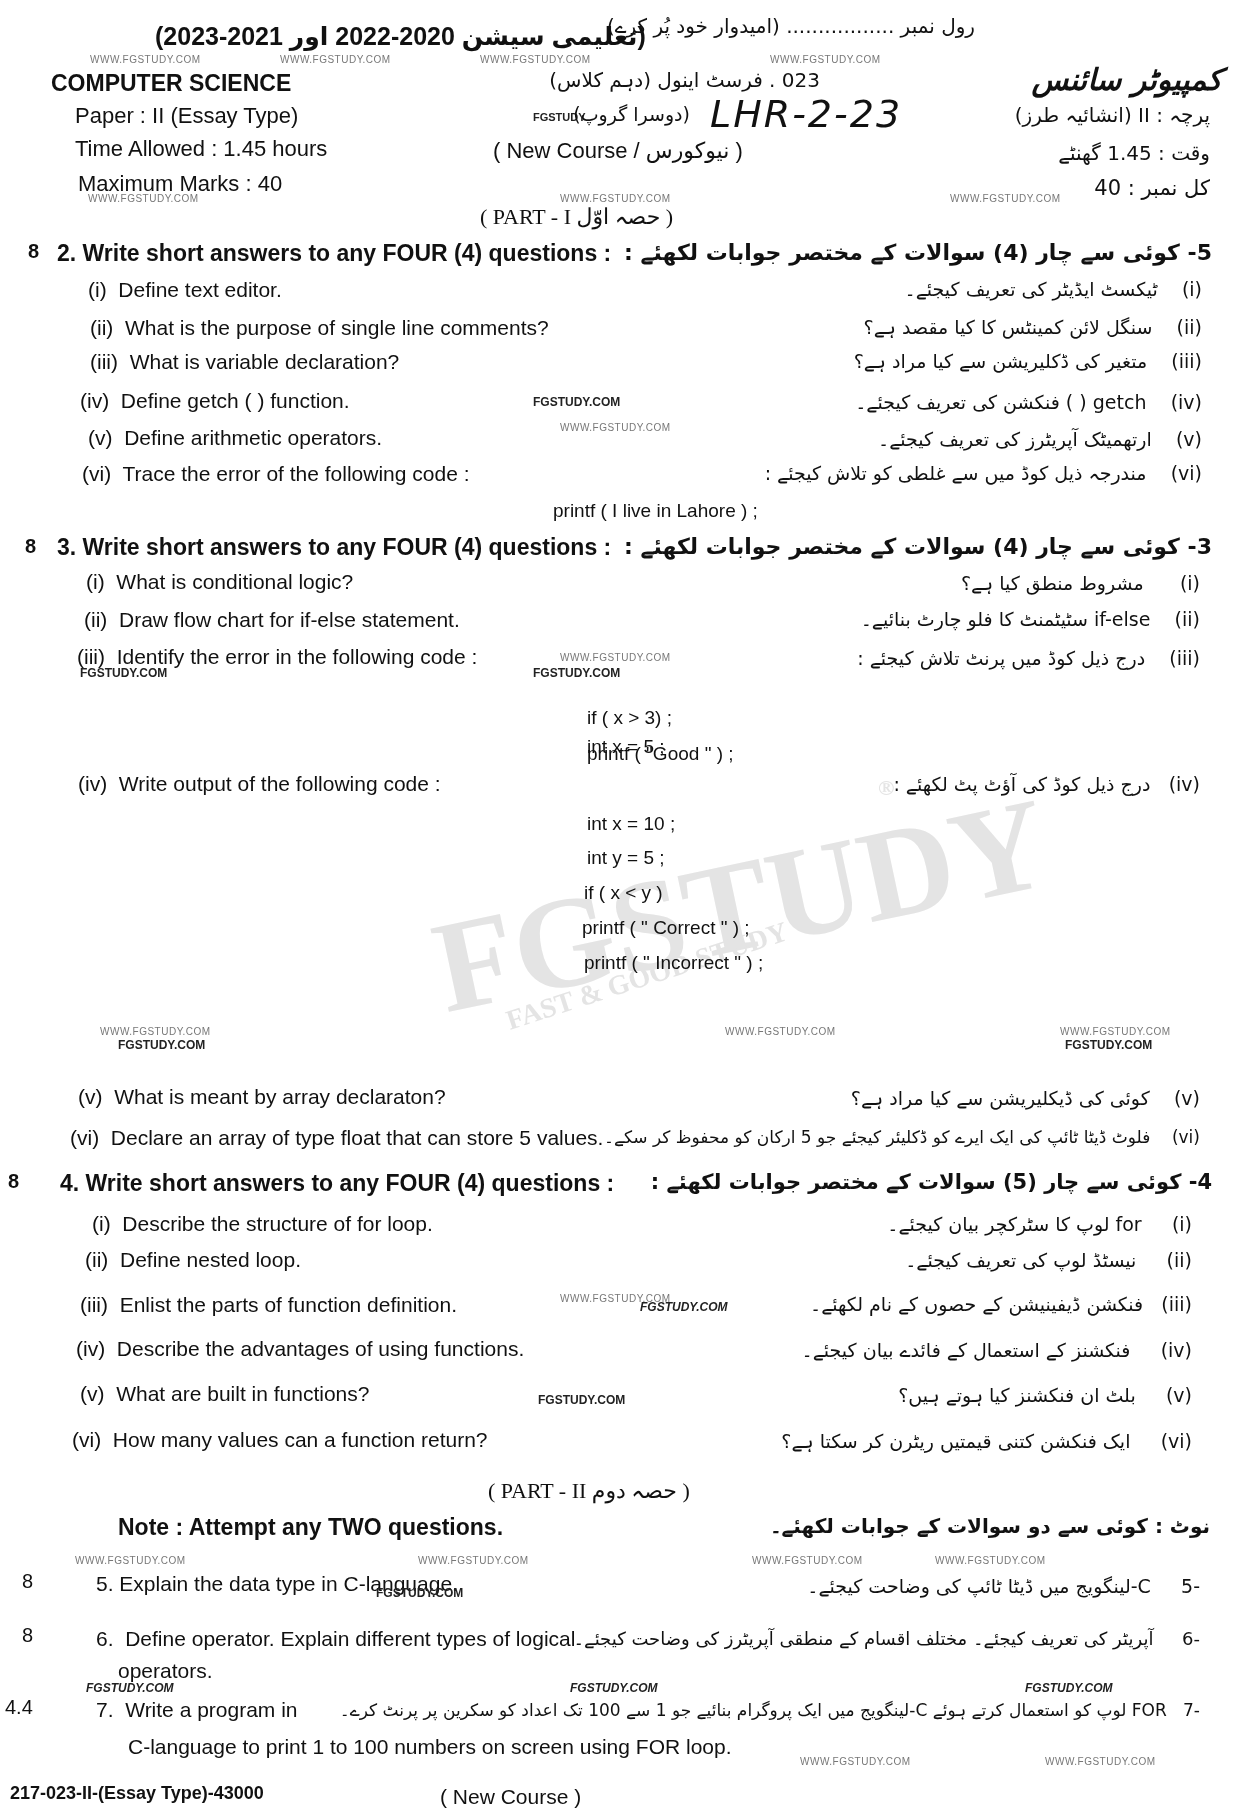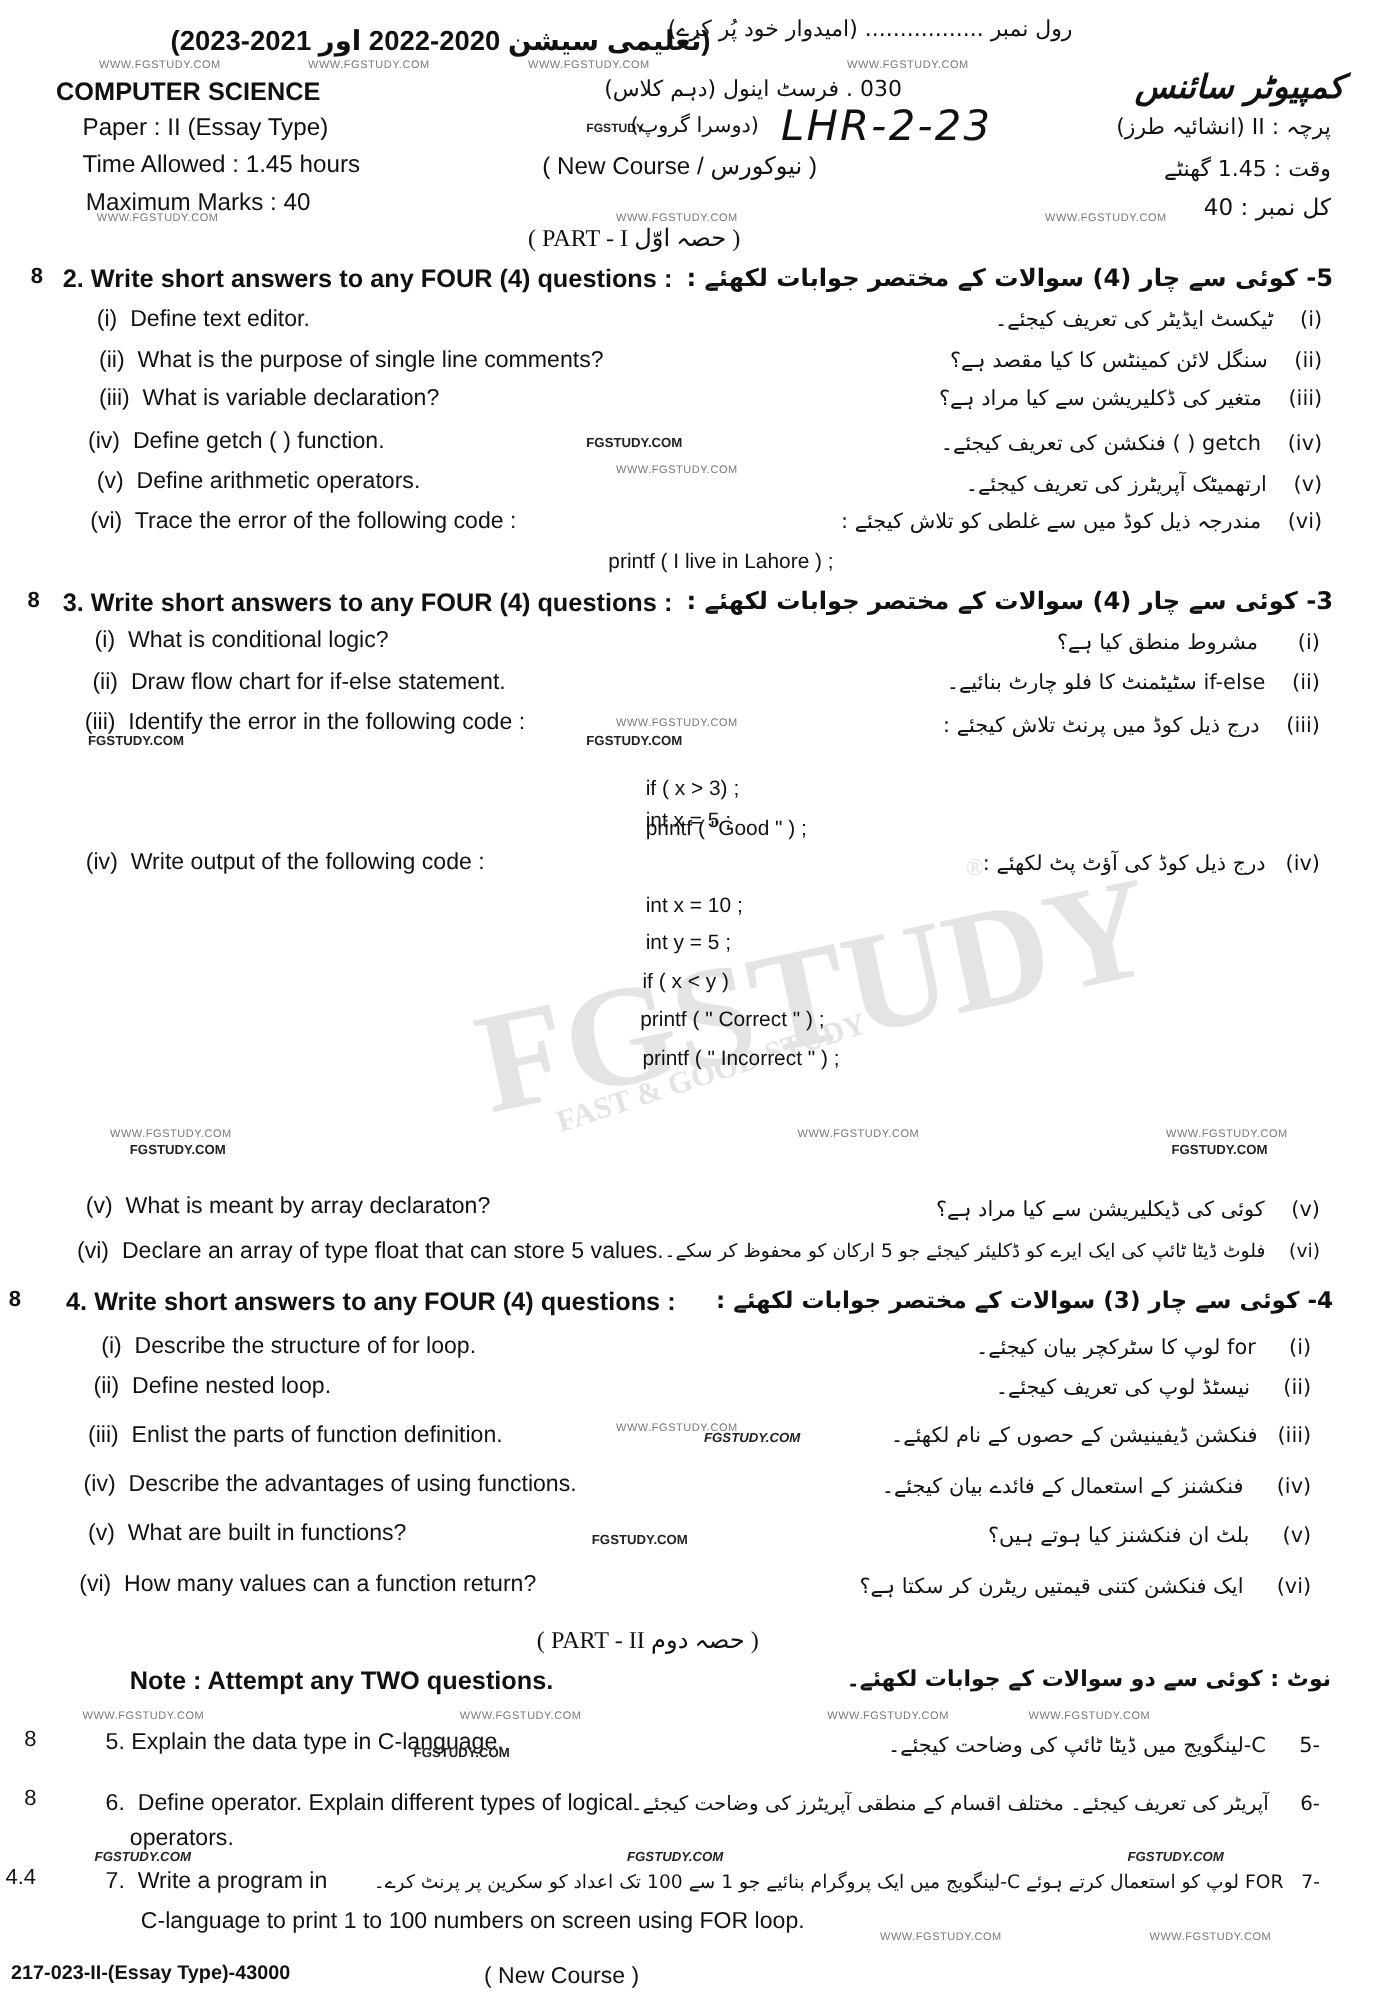--- a/index.html
+++ b/index.html
@@ -30,21 +30,21 @@
 <div class="abs ur" style="right:275px;top:14px;font-size:20px;">رول نمبر ................. (امیدوار خود پُر کرے)</div>
 <div class="abs" style="left:155px;top:22px;font-size:25px;font-weight:bold;direction:rtl;">(تعلیمی سیشن 2020-2022 اور 2021-2023)</div>
 
 <div class="abs wm" style="left:90px;top:54px;">WWW.FGSTUDY.COM</div>
 <div class="abs wm" style="left:280px;top:54px;">WWW.FGSTUDY.COM</div>
 <div class="abs wm" style="left:480px;top:54px;">WWW.FGSTUDY.COM</div>
 <div class="abs wm" style="left:770px;top:54px;">WWW.FGSTUDY.COM</div>
 
 <div class="abs hdr-big" style="left:35px;top:70px;">COMPUTER SCIENCE</div>
 <div class="abs ur" style="right:28px;top:62px;font-size:30px;font-weight:bold;font-style:italic;">کمپیوٹر سائنس</div>
-<div class="abs ur" style="right:430px;top:68px;font-size:20px;">030 . فرسٹ اینول (دہم کلاس)</div>
+<div class="abs ur" style="right:430px;top:68px;font-size:20px;">023 . فرسٹ اینول (دہم کلاس)</div>
 
 <div class="abs hdr" style="left:75px;top:103px;">Paper : II (Essay Type)</div>
 <div class="abs wmb" style="left:533px;top:111px;font-size:11px;">FGSTUDY</div>
 <div class="abs ur" style="right:560px;top:103px;font-size:19px;">(دوسرا گروپ)</div>
 <div class="abs handwrite" style="left:710px;top:92px;">LHR-2-23</div>
 <div class="abs ur" style="right:40px;top:103px;font-size:20px;">پرچہ : II (انشائیہ طرز)</div>
 
 <div class="abs hdr" style="left:75px;top:136px;">Time Allowed : 1.45 hours</div>
 <div class="abs hdr" style="left:493px;top:138px;">( New Course / نیوکورس )</div>
 <div class="abs ur" style="right:40px;top:141px;font-size:20px;">وقت : 1.45 گھنٹے</div>
@@ -120,21 +120,21 @@
 <div class="abs wmb" style="left:1065px;top:1038px;">FGSTUDY.COM</div>
 
 <div class="abs sub" style="left:78px;top:1085px;"><span>(v)</span>&nbsp; <span>What is meant by array declaraton?</span></div>
 <div class="abs ur sub-ur" style="right:50px;top:1087px;"><span>(v)</span>&nbsp;&nbsp;&nbsp; <span>کوئی کی ڈیکلیریشن سے کیا مراد ہے؟</span></div>
 
 <div class="abs sub" style="left:70px;top:1126px;"><span>(vi)</span>&nbsp; <span>Declare an array of type float that can store 5 values.</span></div>
 <div class="abs ur sub-ur" style="right:50px;top:1127px;font-size:17px;"><span>(vi)</span>&nbsp;&nbsp;&nbsp; <span>فلوٹ ڈیٹا ٹائپ کی ایک ایرے کو ڈکلیئر کیجئے جو 5 ارکان کو محفوظ کر سکے۔</span></div>
 
 <div class="abs marks" style="left:8px;top:1170px;">8</div>
 <div class="abs qhead" style="left:60px;top:1170px;">4. Write short answers to any FOUR (4) questions :</div>
-<div class="abs ur qhead" style="right:38px;top:1170px;font-size:21px;">4- کوئی سے چار (3) سوالات کے مختصر جوابات لکھئے :</div>
+<div class="abs ur qhead" style="right:38px;top:1170px;font-size:21px;">4- کوئی سے چار (5) سوالات کے مختصر جوابات لکھئے :</div>
 
 <div class="abs sub" style="left:92px;top:1212px;"><span>(i)</span>&nbsp; <span>Describe the structure of for loop.</span></div>
 <div class="abs ur sub-ur" style="right:58px;top:1213px;"><span>(i)</span>&nbsp;&nbsp;&nbsp;&nbsp; <span>for لوپ کا سٹرکچر بیان کیجئے۔</span></div>
 
 <div class="abs sub" style="left:85px;top:1248px;"><span>(ii)</span>&nbsp; <span>Define nested loop.</span></div>
 <div class="abs ur sub-ur" style="right:58px;top:1249px;"><span>(ii)</span>&nbsp;&nbsp;&nbsp;&nbsp; <span>نیسٹڈ لوپ کی تعریف کیجئے۔</span></div>
 
 <div class="abs wm" style="left:560px;top:1293px;">WWW.FGSTUDY.COM</div>
 <div class="abs wmb" style="left:640px;top:1300px;font-style:italic;">FGSTUDY.COM</div>
 <div class="abs sub" style="left:80px;top:1293px;"><span>(iii)</span>&nbsp; <span>Enlist the parts of function definition.</span></div>

